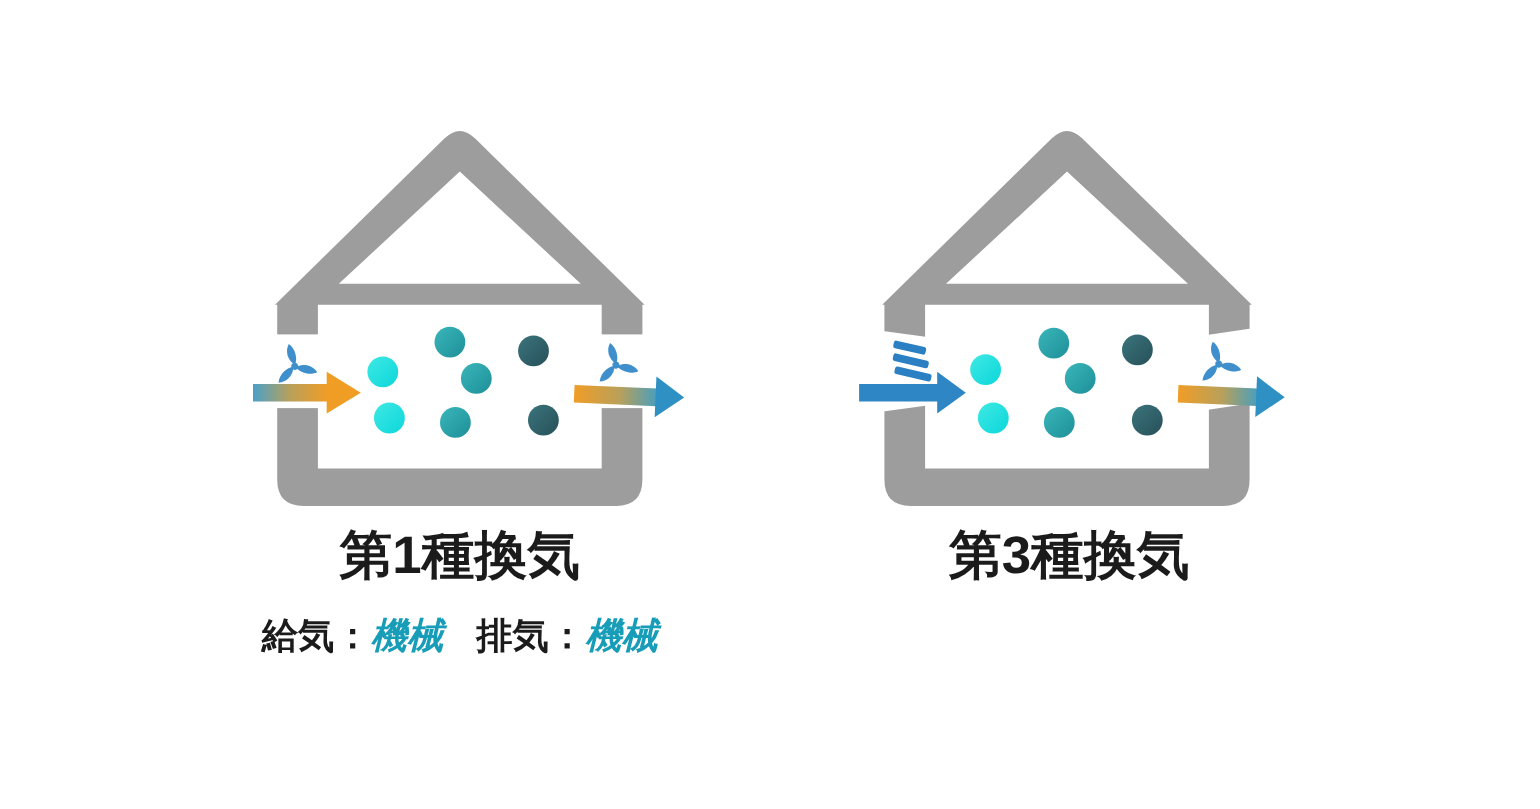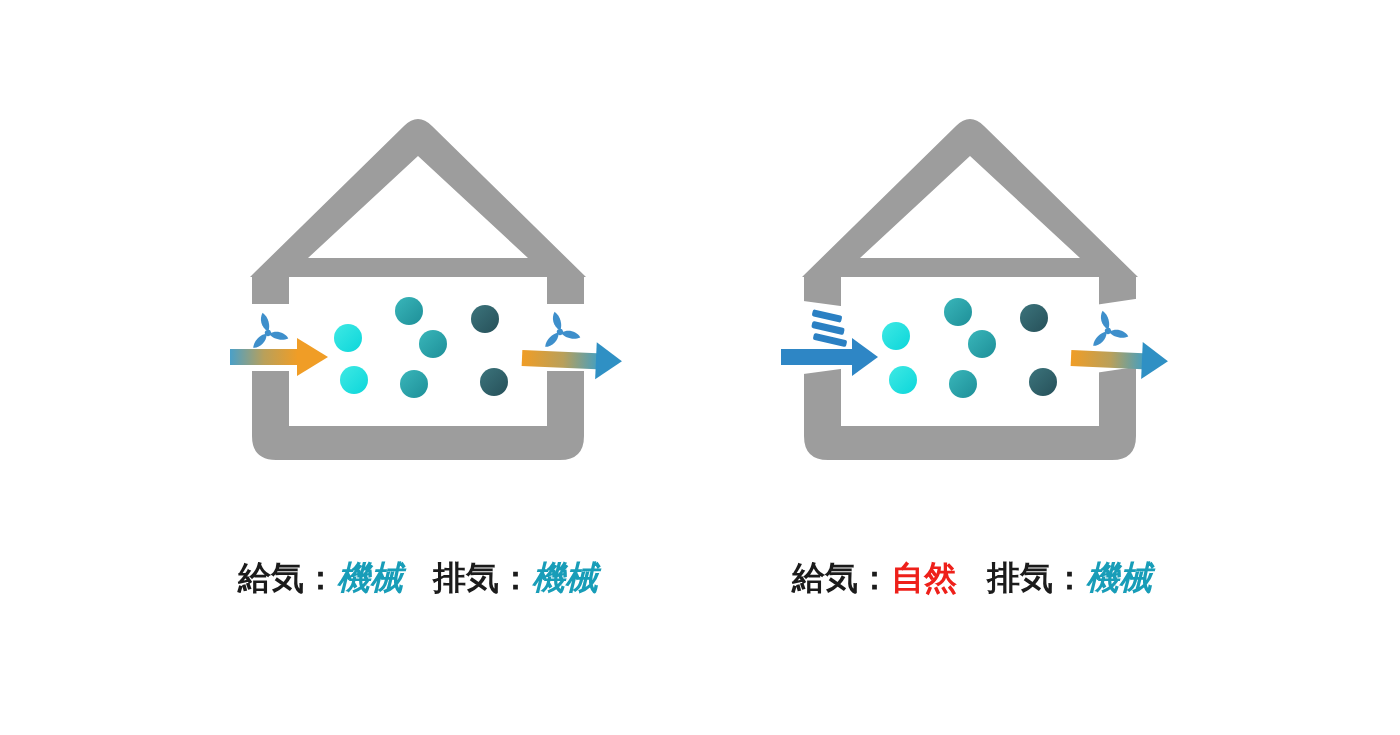--- a/index.html
+++ b/index.html
@@ -139,21 +139,20 @@
       <g transform="translate(1108,331) rotate(-15)">
         <use href="#fanIcon"></use>
       </g>
       <g transform="rotate(2.5,1071,358)">
         <polygon points="1071,350 1143,350 1143,366 1071,366" fill="url(#gradExhaust)"></polygon>
         <polygon points="1142,339 1168,357 1142,376" fill="#2f90c4"></polygon>
       </g>
     </g>
   </svg>
 
+  <div class="card-title t1">第1種換気</div>
   <div class="card-sub t1">
     <span>給気：</span><span class="v-teal">機械</span><span class="exhaust-label">排気：</span><span class="v-teal">機械</span>
   </div>
 
-  <div class="card-sub t3">
-    <span>給気：</span><span class="v-red">自然</span><span class="exhaust-label">排気：</span><span class="v-teal">機械</span>
-  </div>
+  <div class="card-title t3">第3種換気</div>
 
 </div>
 
 </body></html>

